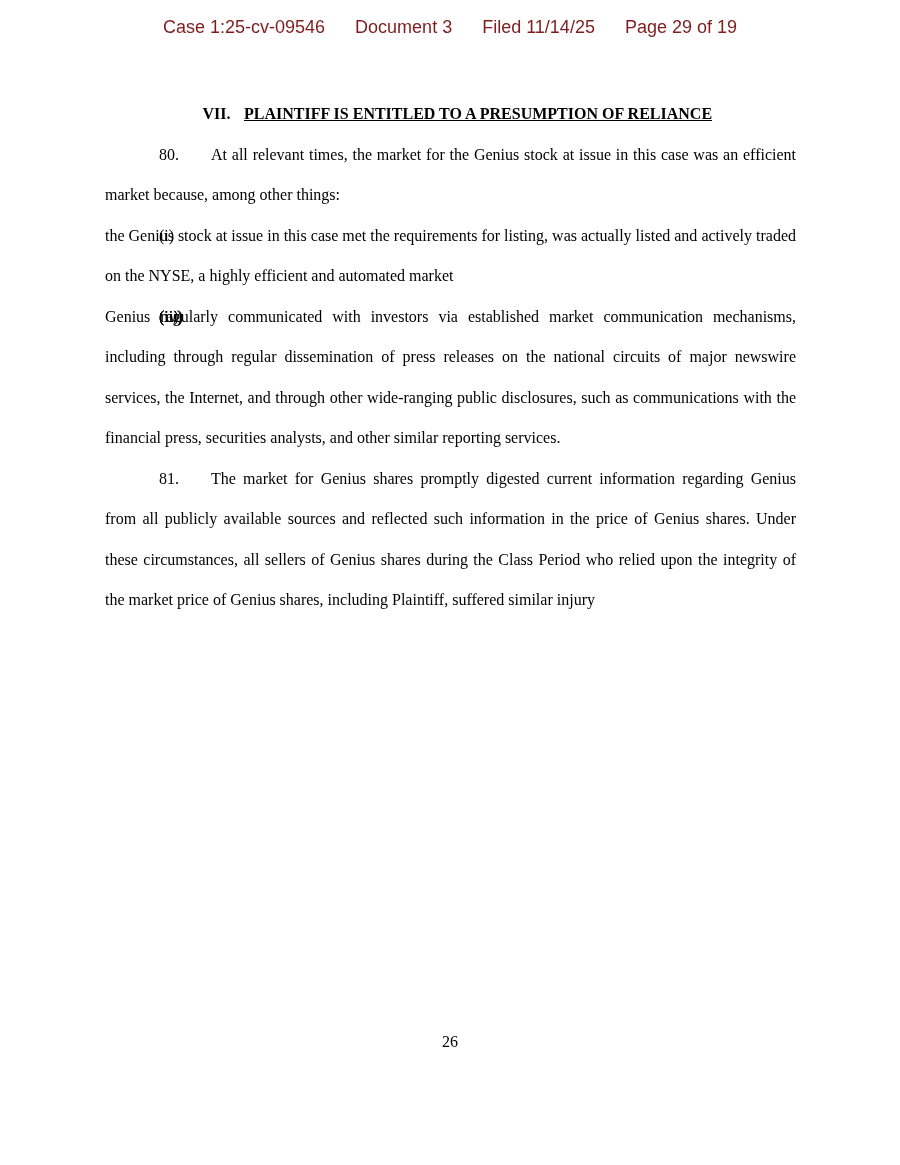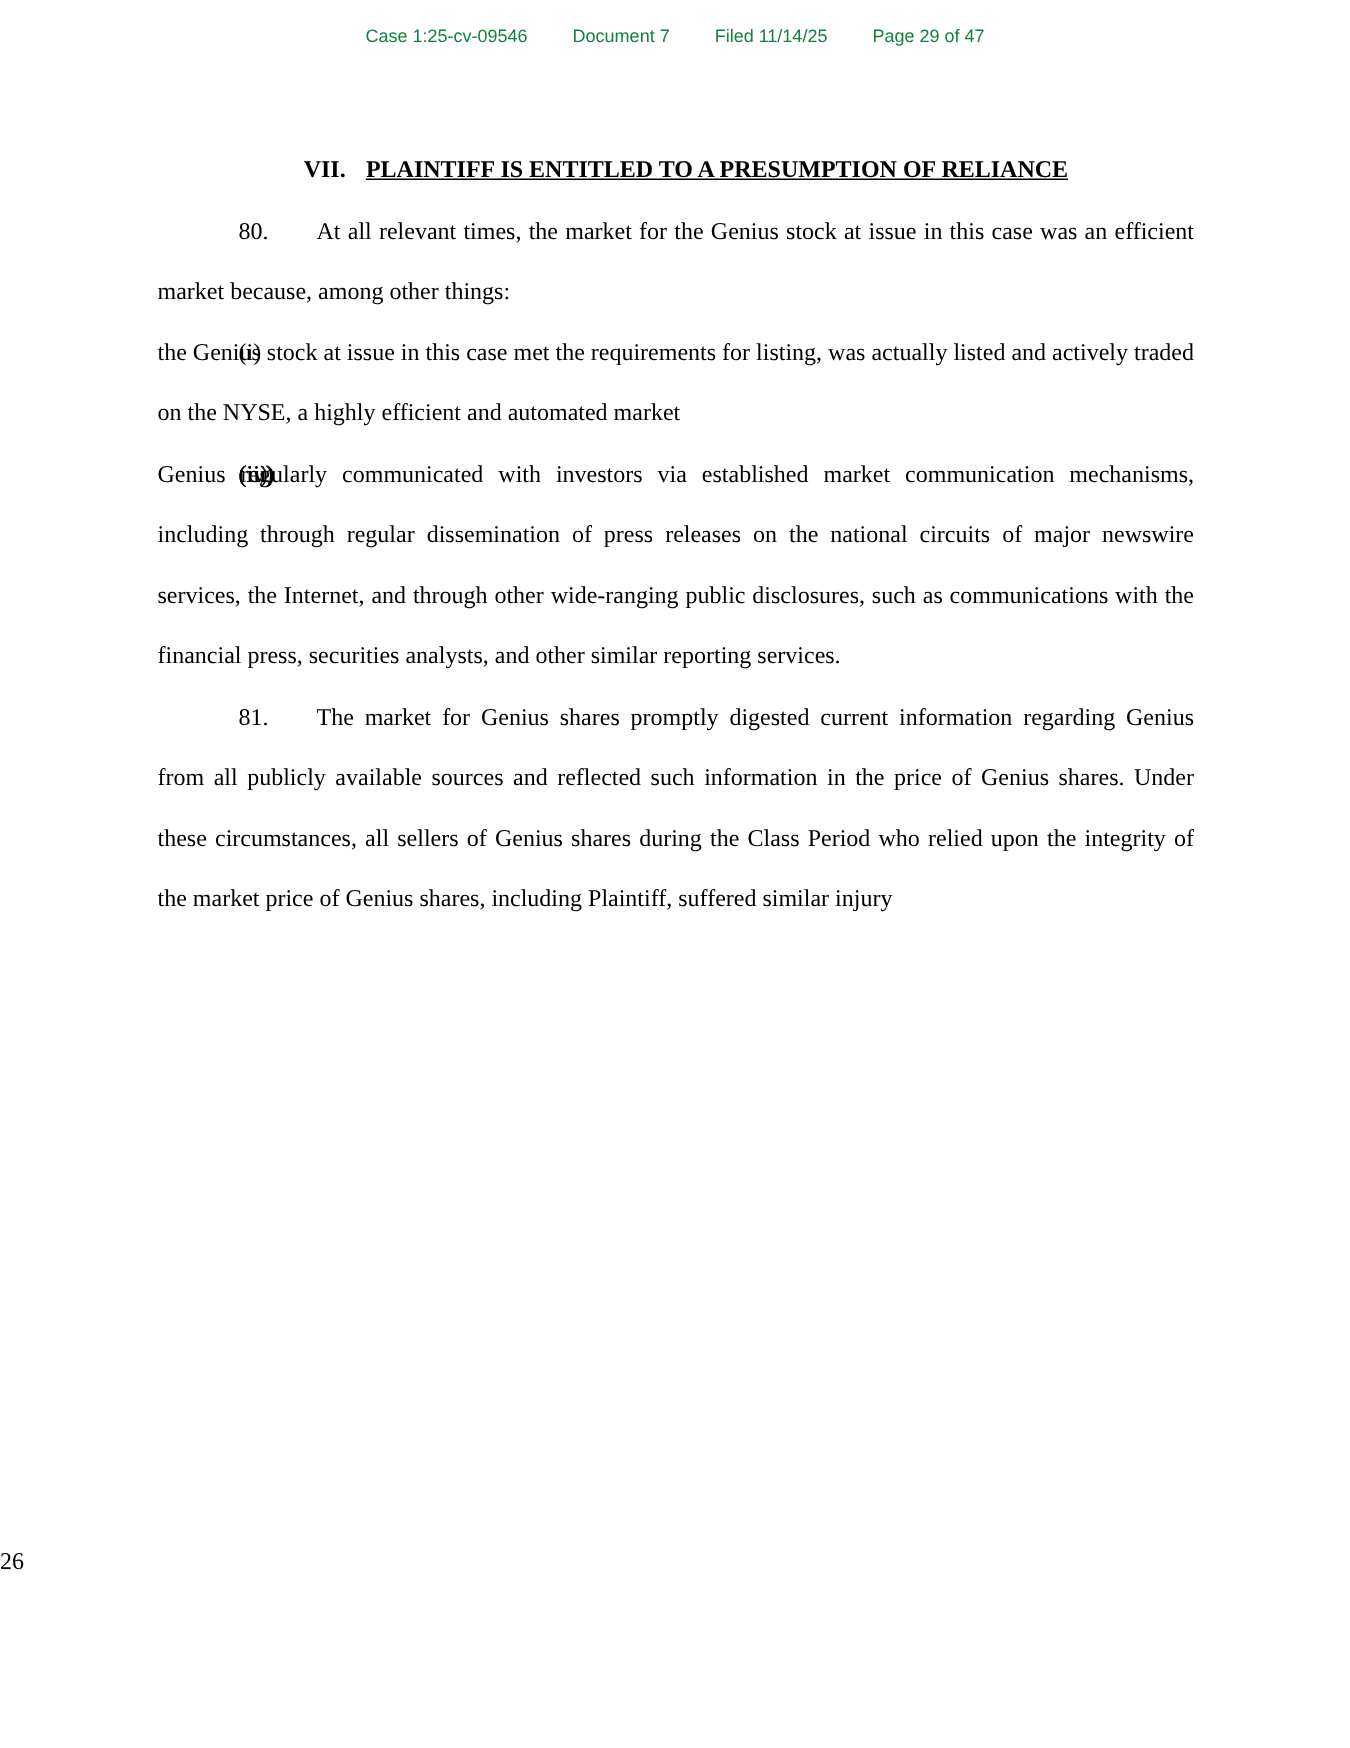--- a/index.html
+++ b/index.html
@@ -19,22 +19,22 @@
   
   .stamp {
     position: absolute;
     top: 17px;
     left: 0;
     right: 0;
     display: flex;
     justify-content: center;
     gap: 30px;
     font-family: "Liberation Sans", sans-serif;
-    font-size: 12px;
-    color: #15803d;
+    font-size: 18px;
+    color: #7f1d1d;
     white-space: nowrap;
   }
   
   .content {
     position: absolute;
     left: 105px;
     top: 94px;
     width: 691px;
     font-size: 16px;
     line-height: 40.5px;
@@ -72,34 +72,35 @@
   .list-marker {
     position: absolute;
     left: 54px;
     top: 0;
   }
   .page-number {
     position: absolute;
     top: 1031px;
     left: 0;
     right: 0;
+    text-align: center;
     font-size: 16px;
     line-height: 22px;
   }
 </style>
 </head>
 <body>
 
 <div class="page">
 
   <div class="stamp">
     <span>Case 1:25-cv-09546</span>
-    <span>Document 7</span>
+    <span>Document 3</span>
     <span>Filed 11/14/25</span>
-    <span>Page 29 of 47</span>
+    <span>Page 29 of 19</span>
   </div>
 
   <div class="content">
 
 
     <p class="heading"><span class="hnum">VII.</span><span class="htext">PLAINTIFF IS ENTITLED TO A PRESUMPTION OF RELIANCE</span></p>
 
     <p class="body-para"><span class="pnum">80.</span><span>At all relevant times, the market for the Genius stock at issue in this case was an efficient market because, among other things:</span></p>
 
     <p class="list-item"><span class="list-marker">(i)</span><span>the Genius stock at issue in this case met the requirements for listing, was actually listed and actively traded on the NYSE, a highly efficient and automated market</span></p>

